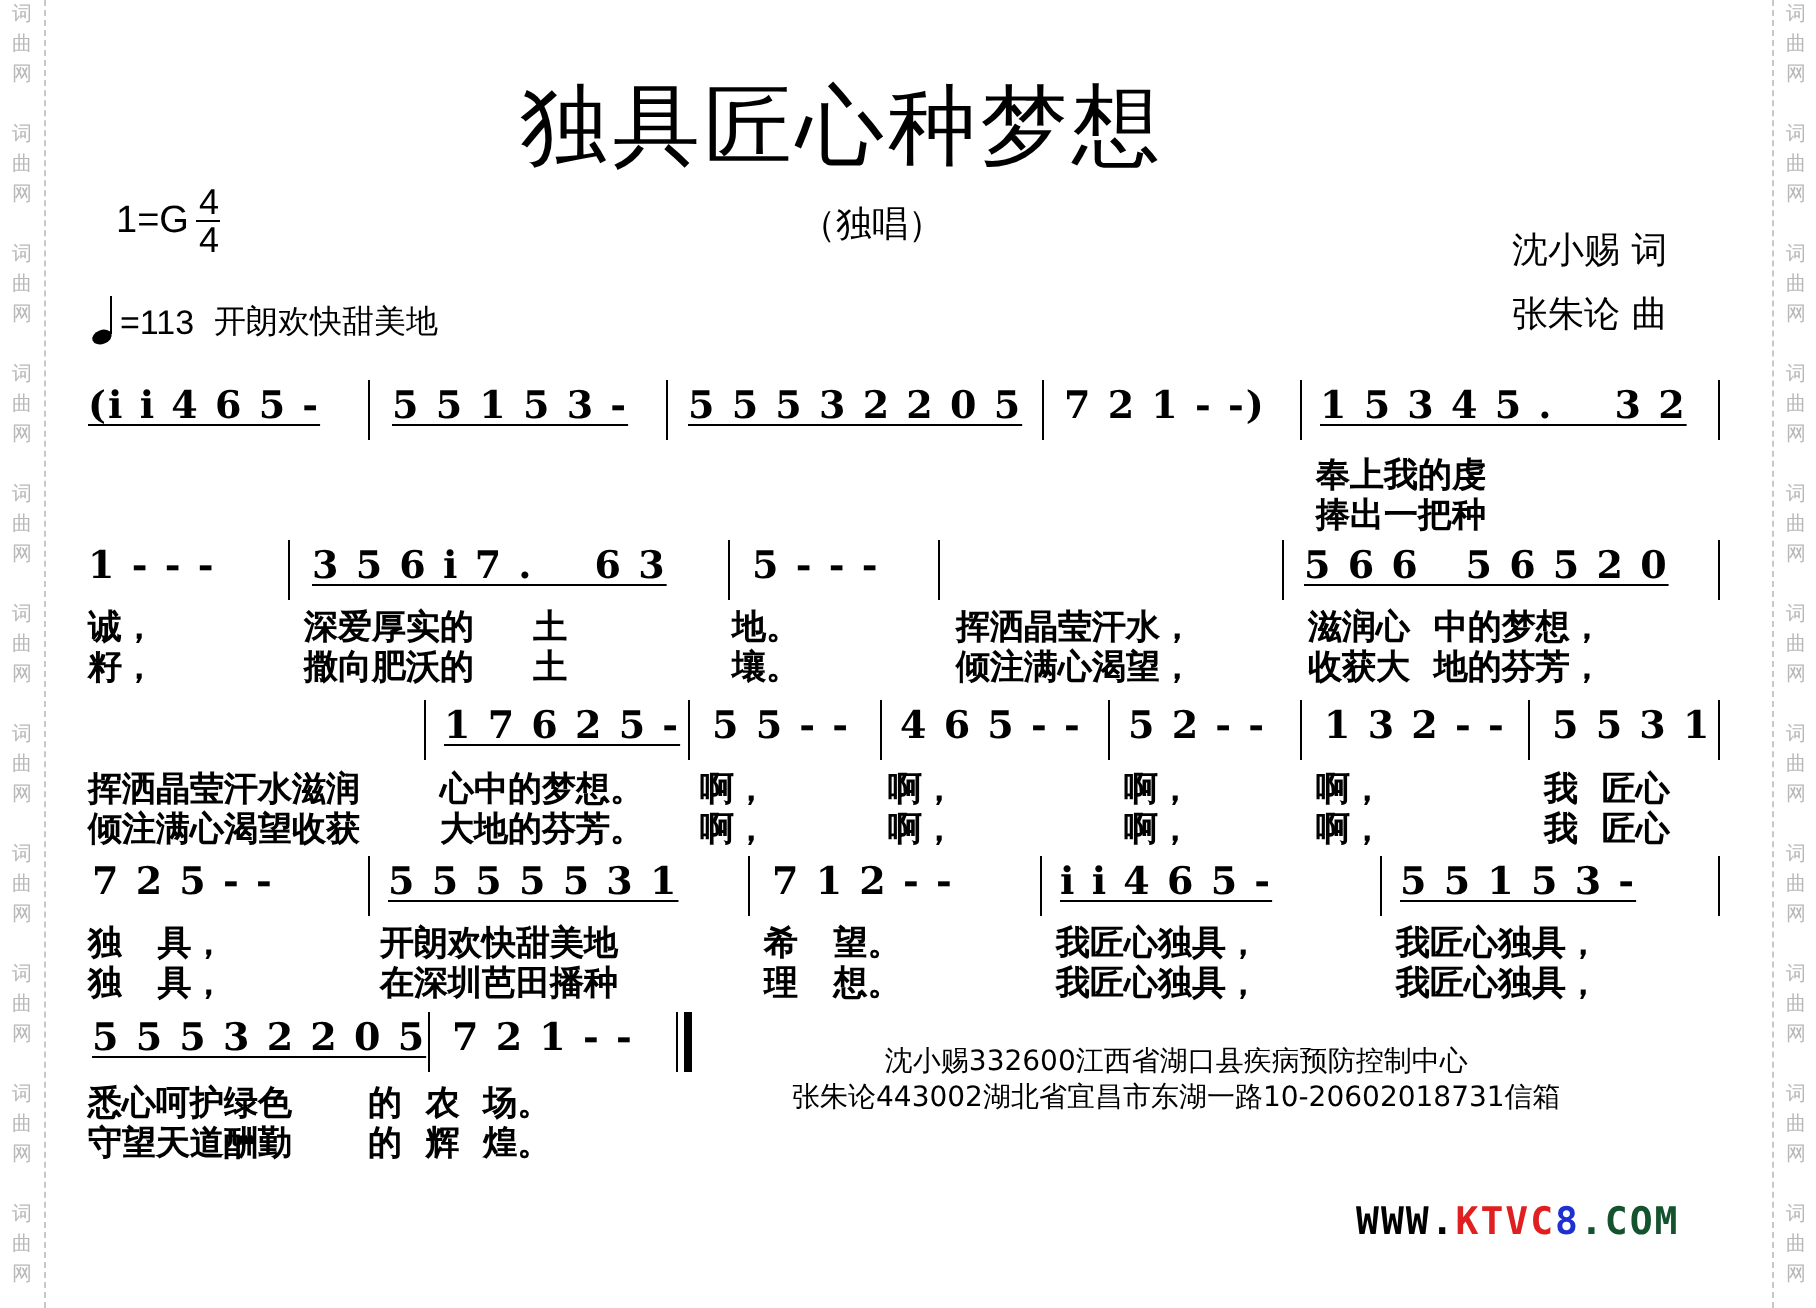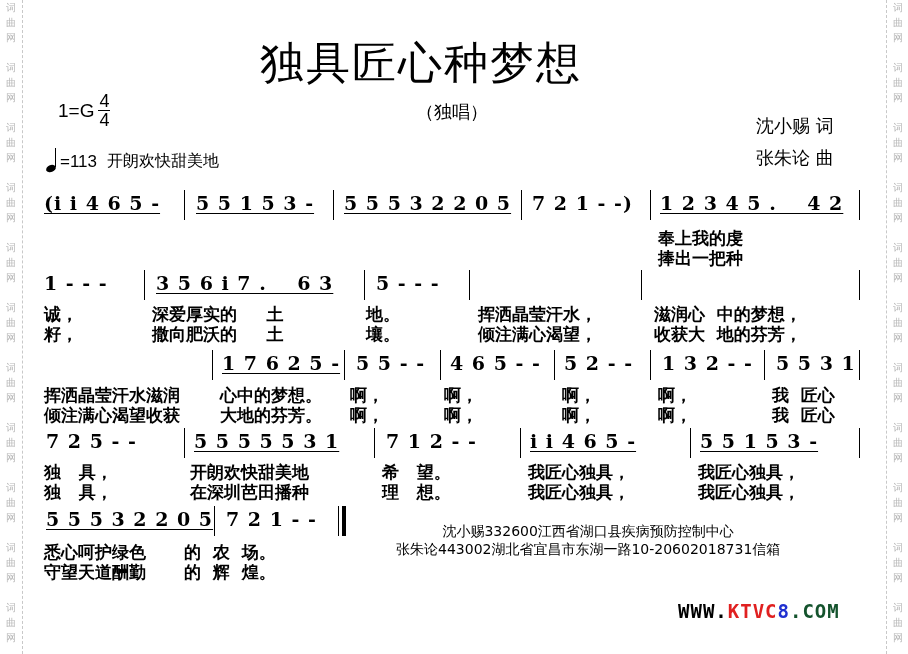--- a/index.html
+++ b/index.html
@@ -2,21 +2,21 @@
 <html><head>
 <meta charset="utf-8">
 <style>
   html, body { margin:0; padding:0; background:#ffffff; }
   body { width:908px; height:654px; position:relative; overflow:hidden; font-family:"DejaVu Serif", serif; color:#000; }
   .wm-strip { position:absolute; top:0; width:22px; height:654px; }
   .wm-left { left:0; border-right:1px dashed #c8c8c8; }
   .wm-right { left:886px; border-left:1px dashed #c8c8c8; }
   .wm-group { position:absolute; left:2px; width:18px; font-family:"DejaVu Sans", sans-serif; font-size:10px; line-height:15px; color:#b8b8b8; text-align:center; }
   .title { position:absolute; left:260px; top:34px; font-size:44px; letter-spacing:2px; font-family:"DejaVu Serif", serif; }
-  .subtitle { position:absolute; left:416px; top:100px; font-size:18px; }
+  .subtitle { position:absolute; left:400px; top:100px; font-size:18px; }
   .key { position:absolute; left:58px; top:92px; font-family:"Liberation Sans", sans-serif; font-size:19px; display:flex; align-items:center; }
   .frac { display:inline-flex; flex-direction:column; align-items:center; margin-left:4px; font-size:18px; line-height:18px; }
   .frac span:first-child { border-bottom:1px solid #000; padding:0 1px; }
   .tempo { position:absolute; left:46px; top:148px; font-family:"Liberation Sans", sans-serif; font-size:17px; display:flex; align-items:flex-end; }
   .note-icon { display:inline-block; width:12px; height:24px; position:relative; margin-right:2px; }
   .note-icon::before { content:""; position:absolute; right:2px; top:0; width:1px; height:19px; background:#000; }
   .note-icon::after { content:""; position:absolute; left:0; bottom:0; width:10px; height:7px; background:#000; border-radius:50%; transform:rotate(-20deg); }
   .tempo .mood { margin-left:10px; font-family:"DejaVu Sans", sans-serif; font-size:16px; }
   .credits { position:absolute; left:756px; top:110px; font-size:18px; line-height:32px; font-family:"DejaVu Sans", sans-serif; }
   .row { position:absolute; left:44px; width:815px; height:30px; }
@@ -125,34 +125,35 @@
 
 <div class="row" style="top:192px">
   <span class="notes ul" style="left:0px">(i i 4 6 5 -</span>
   <div class="bar" style="left:140px"></div>
   <span class="notes ul" style="left:152px">5 5 1 5 3 -</span>
   <div class="bar" style="left:289px"></div>
   <span class="notes ul" style="left:300px">5 5 5 3 2 2 0 5</span>
   <div class="bar" style="left:477px"></div>
   <span class="notes" style="left:488px">7 2 1 - -)</span>
   <div class="bar" style="left:606px"></div>
-  <span class="notes ul" style="left:616px">1 2 3 4 5 .    4 2</span>
+  <span class="notes ul" style="left:616px">1 5 3 4 5 .    3 2</span>
   <div class="bar" style="left:815px"></div>
   <span class="lyric" style="left:614px;top:36px">奉上我的虔</span>
   <span class="lyric" style="left:614px;top:56px">捧出一把种</span>
 </div>
 
 <div class="row" style="top:272px">
   <span class="notes" style="left:0px">1 - - -</span>
   <div class="bar" style="left:100px"></div>
   <span class="notes ul" style="left:112px">3 5 6 i 7 .    6 3</span>
   <div class="bar" style="left:320px"></div>
   <span class="notes" style="left:332px">5 - - -</span>
   <div class="bar" style="left:425px"></div>
   <div class="bar" style="left:597px"></div>
+  <span class="notes ul" style="left:608px">5 6 6   5 6 5 2 0</span>
   <div class="bar" style="left:815px"></div>
   <span class="lyric" style="left:0px;top:32px">诚，</span>
   <span class="lyric" style="left:0px;top:52px">籽，</span>
   <span class="lyric" style="left:108px;top:32px">深爱厚实的     土</span>
   <span class="lyric" style="left:108px;top:52px">撒向肥沃的     土</span>
   <span class="lyric" style="left:322px;top:32px">地。</span>
   <span class="lyric" style="left:322px;top:52px">壤。</span>
   <span class="lyric" style="left:434px;top:52px">倾注满心渴望，</span>
   <span class="lyric" style="left:434px;top:32px">挥洒晶莹汗水，</span>
   <span class="lyric" style="left:610px;top:32px">滋润心  中的梦想，</span>

